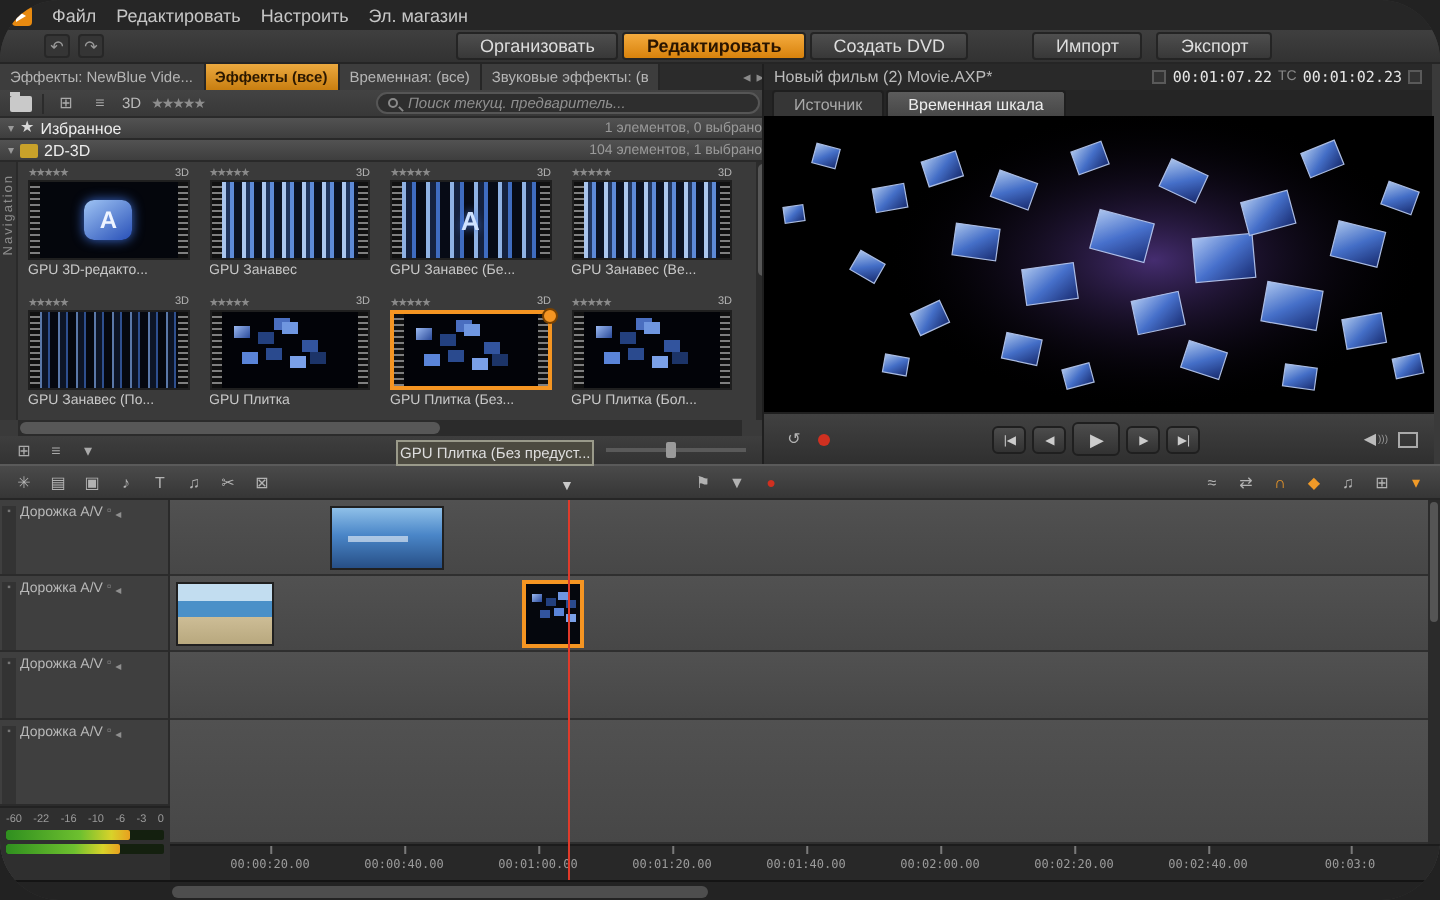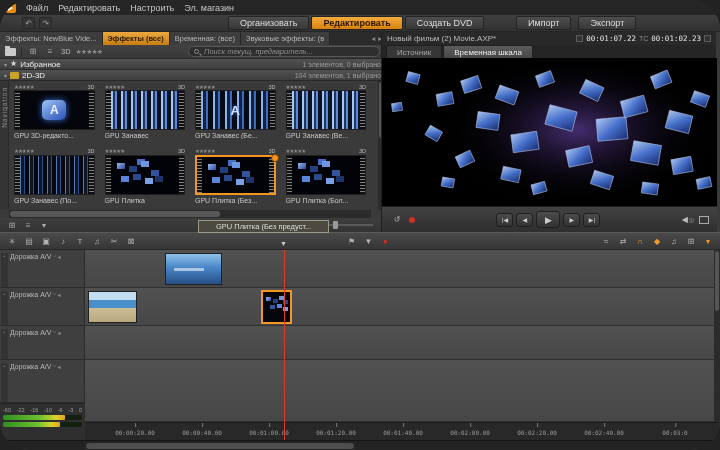--- a/index.html
+++ b/index.html
@@ -90,21 +90,21 @@
   .cell .label{margin-top:2px;font-size:7px;color:#c8c8c8;white-space:nowrap;overflow:hidden;}
   .grid-vscroll{position:absolute;right:0;top:49px;width:7px;height:129px;background:#2b2b2b;}
   .vthumb{margin:1px;height:56px;background:#575757;border-radius:3px;}
   .grid-hscroll{position:absolute;left:9px;top:178px;width:362px;height:8px;background:#2b2b2b;}
   .hthumb{margin:1px;height:6px;width:210px;background:#575757;border-radius:3px;}
   .lib-bottom{position:absolute;left:0;right:0;top:186px;height:14px;display:flex;align-items:center;
               gap:4px;padding:0 6px;background:linear-gradient(#3e3e3e,#333333);}
   .zoomline{margin-left:auto;width:70px;height:2px;background:#5a5a5a;position:relative;margin-right:6px;}
   .zoomhandle{position:absolute;left:30px;top:-3px;width:5px;height:8px;background:#9a9a9a;border-radius:1px;}
   .tooltip{position:absolute;left:198px;top:188px;z-index:6;background:#4c4a40;border:1px solid #9a9a8a;
-           color:#ddd;font-size:7.5px;padding:1px 17px;white-space:nowrap;}
+           color:#ddd;font-size:7.5px;padding:1px 1px;white-space:nowrap;}
 
   
   .preview{position:absolute;left:369px;top:32px;width:335px;height:200px;background:#fde047;border-left:1px solid #1f1f1f;margin-left:12px;}
   .pv-header{height:13px;display:flex;align-items:center;gap:3px;padding:0 5px;background:#292929;font-size:8px;color:#bbb;}
   .pv-title{white-space:nowrap;overflow:hidden;}
   .tc{margin-left:auto;display:flex;align-items:center;gap:3px;}
   .tcv{color:#e6e6e6;font-family:"DejaVu Sans Mono",monospace;font-size:7.5px;}
   .tclabel{color:#8a8a8a;font-size:7px;}
   .mini-ico{width:7px;height:7px;border:1px solid #5a5a5a;background:#333;}
   .pv-tabs{height:13px;display:flex;gap:1px;padding-left:4px;background:#252525;}

